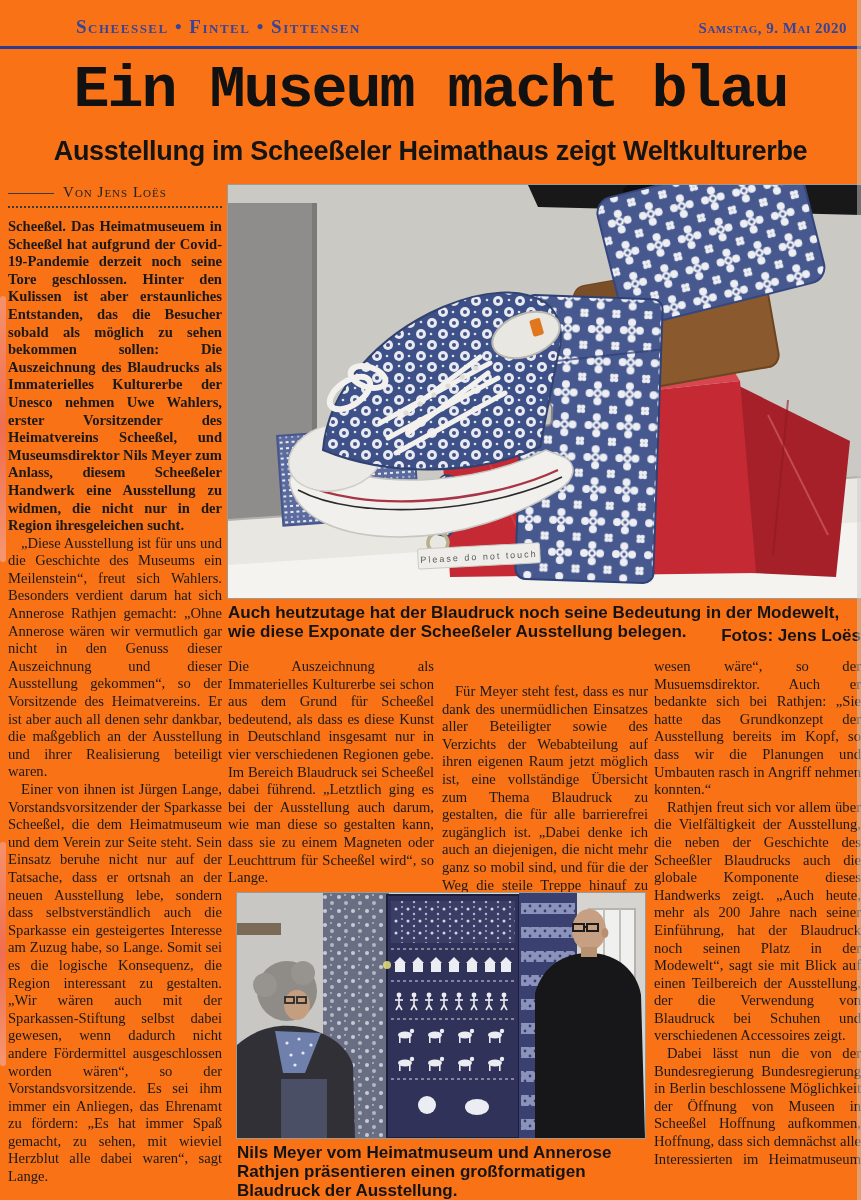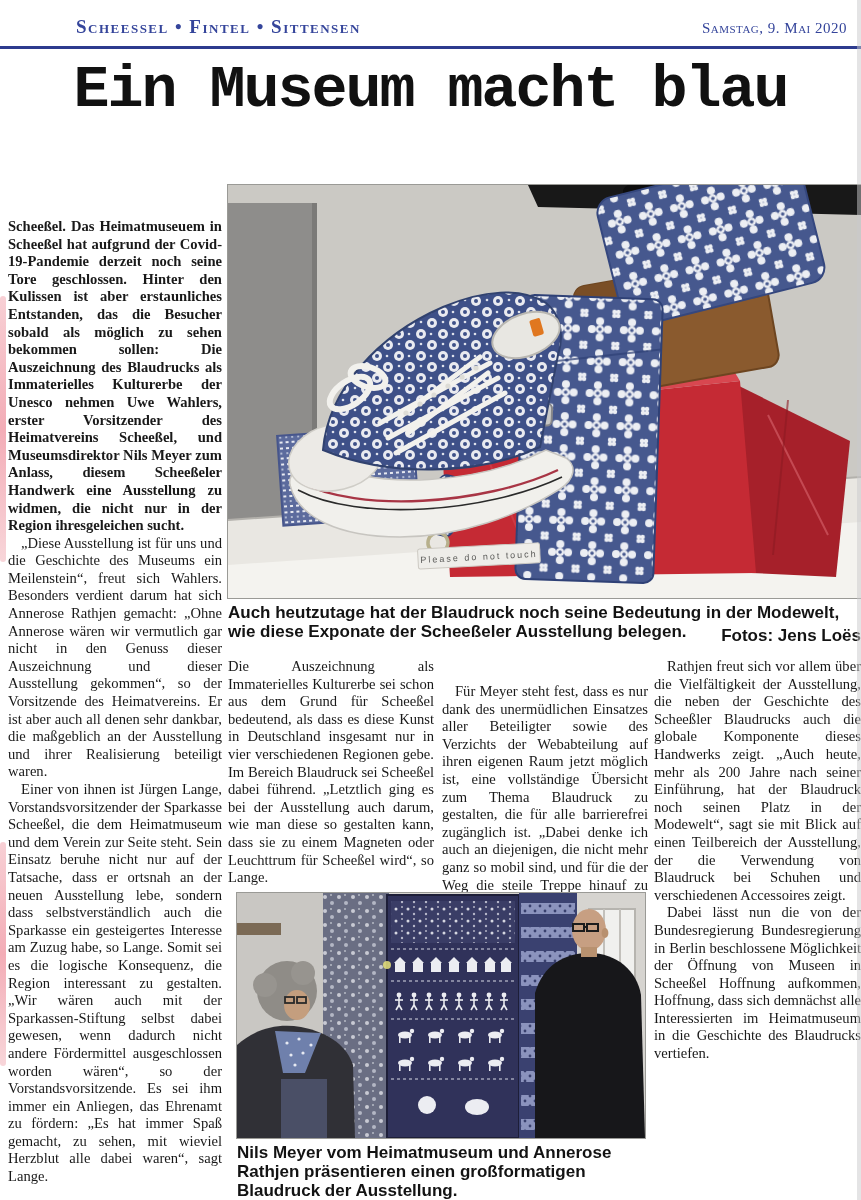--- a/index.html
+++ b/index.html
@@ -1,22 +1,22 @@
 <!DOCTYPE html>
 <html lang="de"><head>
 <meta charset="utf-8">
 <style>
   html,body{margin:0;padding:0;background:#dddcda;}
-  #page{position:relative;width:861px;height:1200px;background:#ffffff;overflow:hidden;
+  #page{position:relative;width:861px;height:1200px;background:#f97316;overflow:hidden;
         font-family:"Liberation Serif",serif;color:#191919;}
   
   .masthead-region{position:absolute;left:76px;top:16px;font-variant:small-caps;
         font-size:19px;font-weight:600;letter-spacing:1.5px;color:#35459b;}
   .masthead-date{position:absolute;right:14px;top:20px;font-variant:small-caps;
-        font-size:15px;font-weight:400;letter-spacing:.5px;color:#35459b;}
+        font-size:15px;font-weight:700;letter-spacing:.5px;color:#35459b;}
   .masthead-rule{position:absolute;left:0;top:46px;width:861px;height:3px;background:#2d3b8e;}
   
   .headline{position:absolute;left:0;top:56px;width:861px;text-align:center;
         font-family:Liberation Mono, monospace;font-weight:bold;font-size:60px;
         letter-spacing:-2px;color:#111;margin:0;}
   .subheadline{position:absolute;left:0;top:136px;width:861px;text-align:center;
         font-family:"Liberation Sans",sans-serif;font-weight:bold;font-size:27px;
         letter-spacing:-.3px;color:#141414;margin:0;}
   
   .byline{position:absolute;left:8px;top:184px;width:214px;text-align:center;
@@ -52,21 +52,26 @@
 </head>
 <body>
 
 <div id="page">
 
   <div class="masthead-region">Scheessel • Fintel • Sittensen</div>
   <div class="masthead-date">Samstag, 9. Mai 2020</div>
   <div class="masthead-rule"></div>
 
   <h1 class="headline">Ein Museum macht blau</h1>
-
+  <h2 class="subheadline">Ausstellung im Scheeßeler Heimathaus zeigt Weltkulturerbe</h2>
+
+  <div class="byline">
+    <span class="byline-rule"></span>
+    <span>Von Jens Loës</span>
+  </div>
 
   <div class="col col1">
     <p class="lead">Scheeßel. Das Heimatmuseuem in Scheeßel hat aufgrund der Covid-19-Pandemie derzeit noch seine Tore geschlossen. Hinter den Kulissen ist aber erstaunliches Entstanden, das die Besucher sobald als möglich zu sehen bekommen sollen: Die Auszeichnung des Blaudrucks als Immaterielles Kulturerbe der Unesco nehmen Uwe Wahlers, erster Vorsitzender des Heimatvereins Scheeßel, und Museumsdirektor Nils Meyer zum Anlass, diesem Scheeßeler Handwerk eine Ausstellung zu widmen, die nicht nur in der Region ihresgeleichen sucht.</p>
     <p>„Diese Ausstellung ist für uns und die Geschichte des Museums ein Meilenstein“, freut sich Wahlers. Besonders verdient darum hat sich Annerose Rathjen gemacht: „Ohne Annerose wären wir vermutlich gar nicht in den Genuss dieser Auszeichnung und dieser Ausstellung gekommen“, so der Vorsitzende des Heimatvereins. Er ist aber auch all denen sehr dankbar, die maßgeblich an der Ausstellung und ihrer Realisierung beteiligt waren.</p>
     <p>Einer von ihnen ist Jürgen Lange, Vorstandsvorsitzender der Sparkasse Scheeßel, die dem Heimatmuseum und dem Verein zur Seite steht. Sein Einsatz beruhe nicht nur auf der Tatsache, dass er ortsnah an der neuen Ausstellung lebe, sondern dass selbstverständlich auch die Sparkasse ein gesteigertes Interesse am Zuzug habe, so Lange. Somit sei es die logische Konsequenz, die Region interessant zu gestalten. „Wir wären auch mit der Sparkassen-Stiftung selbst dabei gewesen, wenn dadurch nicht andere Fördermittel ausgeschlossen worden wären“, so der Vorstandsvorsitzende. Es sei ihm immer ein Anliegen, das Ehrenamt zu fördern: „Es hat immer Spaß gemacht, zu sehen, mit wieviel Herzblut alle dabei waren“, sagt Lange.</p>
   </div>
 
   <div class="photo photo1">
     <svg width="633" height="413" viewBox="0 0 633 413">
       <defs>
@@ -185,20 +190,21 @@
     <span class="credit">Fotos: Jens Loës</span>
   </div>
 
   <div class="col col2">
     <p class="no-indent">Die Auszeichnung als Immaterielles Kulturerbe sei schon aus dem Grund für Scheeßel bedeutend, als dass es diese Kunst in Deutschland insgesamt nur in vier verschiedenen Regionen gebe. Im Bereich Blaudruck sei Scheeßel dabei führend. „Letztlich ging es bei der Ausstellung auch darum, wie man diese so gestalten kann, dass sie zu einem Magneten oder Leuchttrum für Scheeßel wird“, so Lange.</p>
   </div>
   <div class="col col3">
     <p>Für Meyer steht fest, dass es nur dank des unermüdlichen Einsatzes aller Beteiligter sowie des Verzichts der Webabteilung auf ihren eigenen Raum jetzt möglich ist, eine vollständige Übersicht zum Thema Blaudruck zu gestalten, die für alle barrierefrei zugänglich ist. „Dabei denke ich auch an diejenigen, die nicht mehr ganz so mobil sind, und für die der Weg die steile Treppe hinauf zu beschwerlich ge-</p>
   </div>
   <div class="col col4">
+    <p class="no-indent">wesen wäre“, so der Musuemsdirektor. Auch er bedankte sich bei Rathjen: „Sie hatte das Grundkonzept der Ausstellung bereits im Kopf, so dass wir die Planungen und Umbauten rasch in Angriff nehmen konnten.“</p>
     <p>Rathjen freut sich vor allem über die Vielfältigkeit der Ausstellung, die neben der Geschichte des Scheeßler Blaudrucks auch die globale Komponente dieses Handwerks zeigt. „Auch heute, mehr als 200 Jahre nach seiner Einführung, hat der Blaudruck noch seinen Platz in der Modewelt“, sagt sie mit Blick auf einen Teilbereich der Ausstellung, der die Verwendung von Blaudruck bei Schuhen und verschiedenen Accessoires zeigt.</p>
     <p>Dabei lässt nun die von der Bundesregierung Bundesregierung in Berlin beschlossene Möglichkeit der Öffnung von Museen in Scheeßel Hoffnung aufkommen, Hoffnung, dass sich demnächst alle Interessierten im Heimatmuseum in die Geschichte des Blaudrucks vertiefen.</p>
   </div>
 
   <div class="photo photo2">
     <svg width="408" height="245" viewBox="0 0 408 245">
       <defs>
         <pattern id="grayFloral" width="14" height="14" patternUnits="userSpaceOnUse">
           <rect width="14" height="14" fill="#6a6e83"></rect>
           <circle cx="4" cy="4" r="2" fill="#d8dae2" opacity=".85"></circle>

